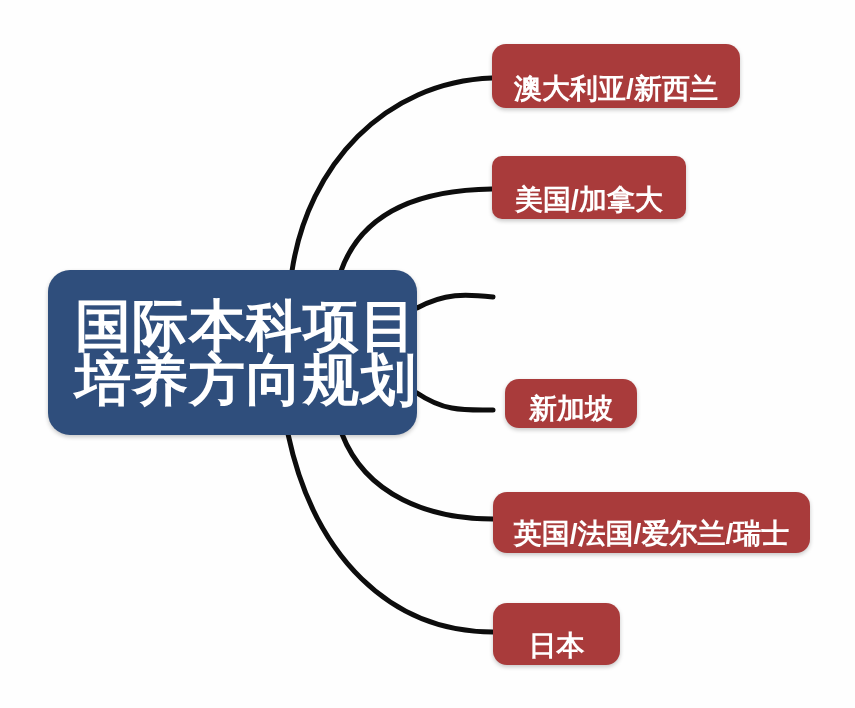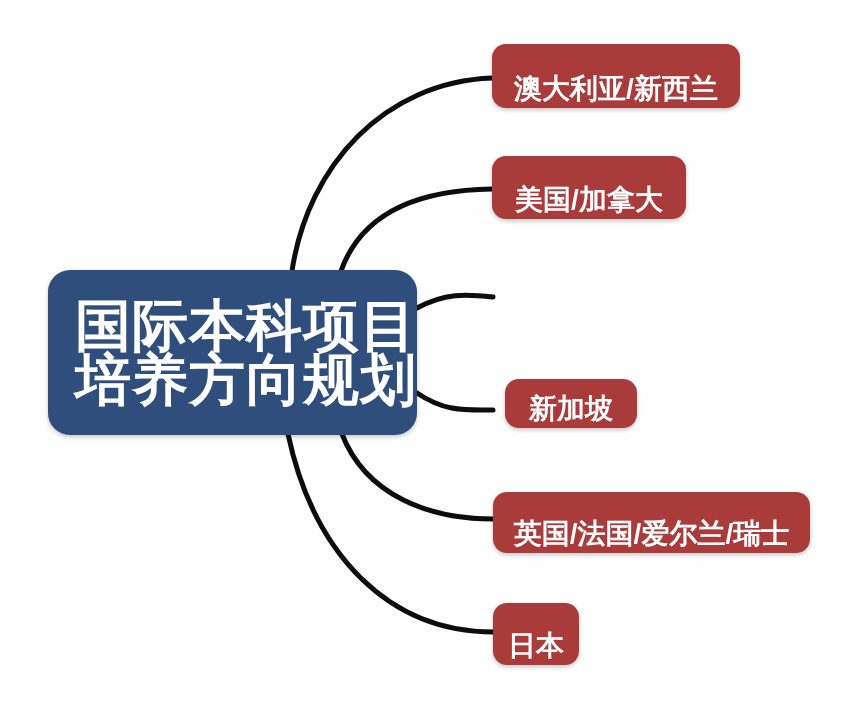--- a/index.html
+++ b/index.html
@@ -47,25 +47,25 @@
     line-height:54px;
     letter-spacing:1px;
   }
   .branch{
     background:var(--branch-bg);
     border-radius:14px;
     font-size:28px;
     height:62px;
   }
   .b1{left:492px;top:44px;width:248px;height:64px;}
-  .b2{left:492px;top:156px;width:194px;height:63px;}
+  .b2{left:492px;top:156px;width:194px;height:63px;border-radius:10px;}
   .b3{left:493px;top:267px;width:159px;height:61px;}
   .b4{left:505px;top:379px;width:132px;height:49px;}
   .b5{left:493px;top:492px;width:317px;height:61px;}
-  .b6{left:493px;top:603px;width:86px;height:62px;}
+  .b6{left:493px;top:603px;width:127px;height:62px;}
 </style>
 </head>
 <body>
 
 <div class="canvas">
 
   <svg class="connectors" viewBox="0 0 855 708" xmlns="http://www.w3.org/2000/svg">
     <path d="M 292 271 C 308 165, 385 82, 492 78"></path>
     <path d="M 341 271 C 362 212, 420 190, 492 189"></path>
     <path d="M 417 308 C 445 293, 465 294, 493 297"></path>

